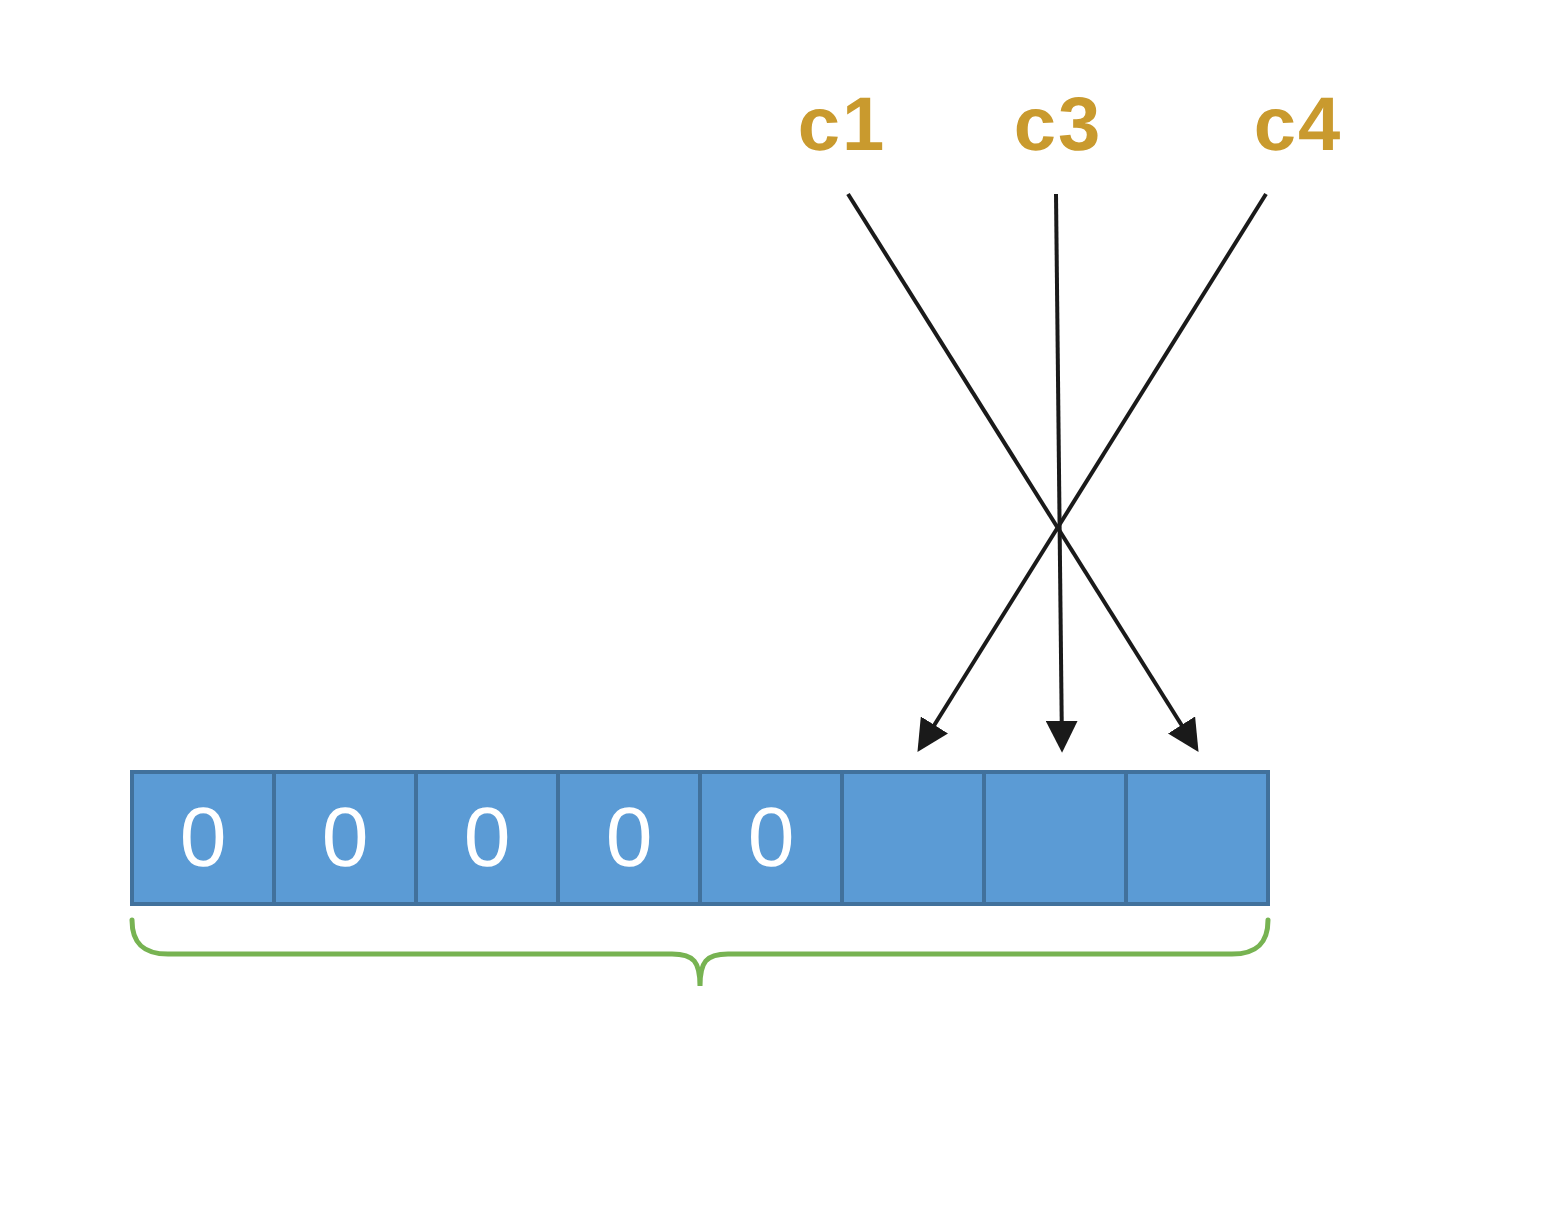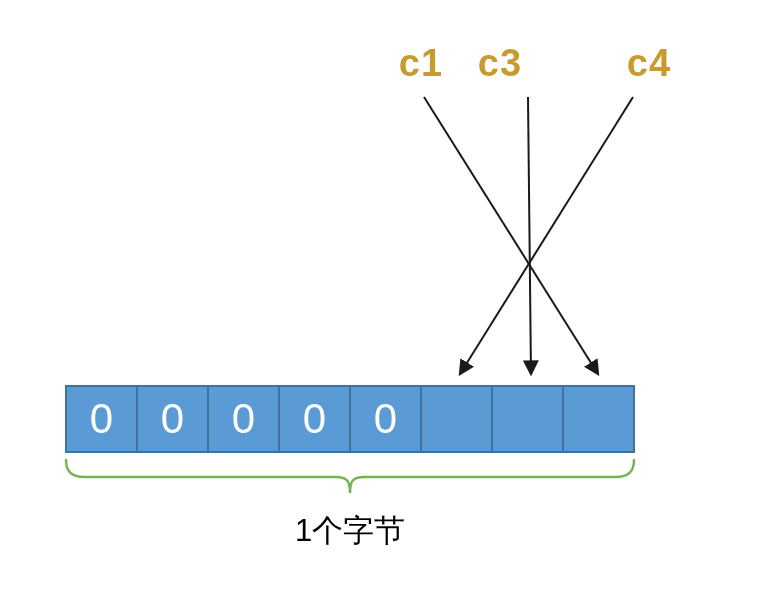--- a/index.html
+++ b/index.html
@@ -20,21 +20,21 @@
     top: 44px;
     transform: translateX(-50%);
     font-size: 38px;
     font-weight: 600;
     color: var(--label-color, #C99A2E);
     line-height: 1;
     letter-spacing: 1px;
     user-select: none;
   }
   .label-c1 { left: 421px; }
-  .label-c3 { left: 500px; text-align: right; }
+  .label-c3 { left: 529px; text-align: right; }
   .label-c4 { left: 649px; }
 
   .overlay-svg {
     position: absolute;
     left: 0;
     top: 0;
     width: 780px;
     height: 606px;
     pointer-events: none;
   }
@@ -144,15 +144,14 @@
         <span class="bit-value"></span>
       </div>
     <div class="bit-cell">
         <span class="bit-value"></span>
       </div>
     <div class="bit-cell">
         <span class="bit-value"></span>
       </div>
   </div>
 
-  <div class="byte-caption">1个字节</div>
 
 </div>
 
 </body></html>

